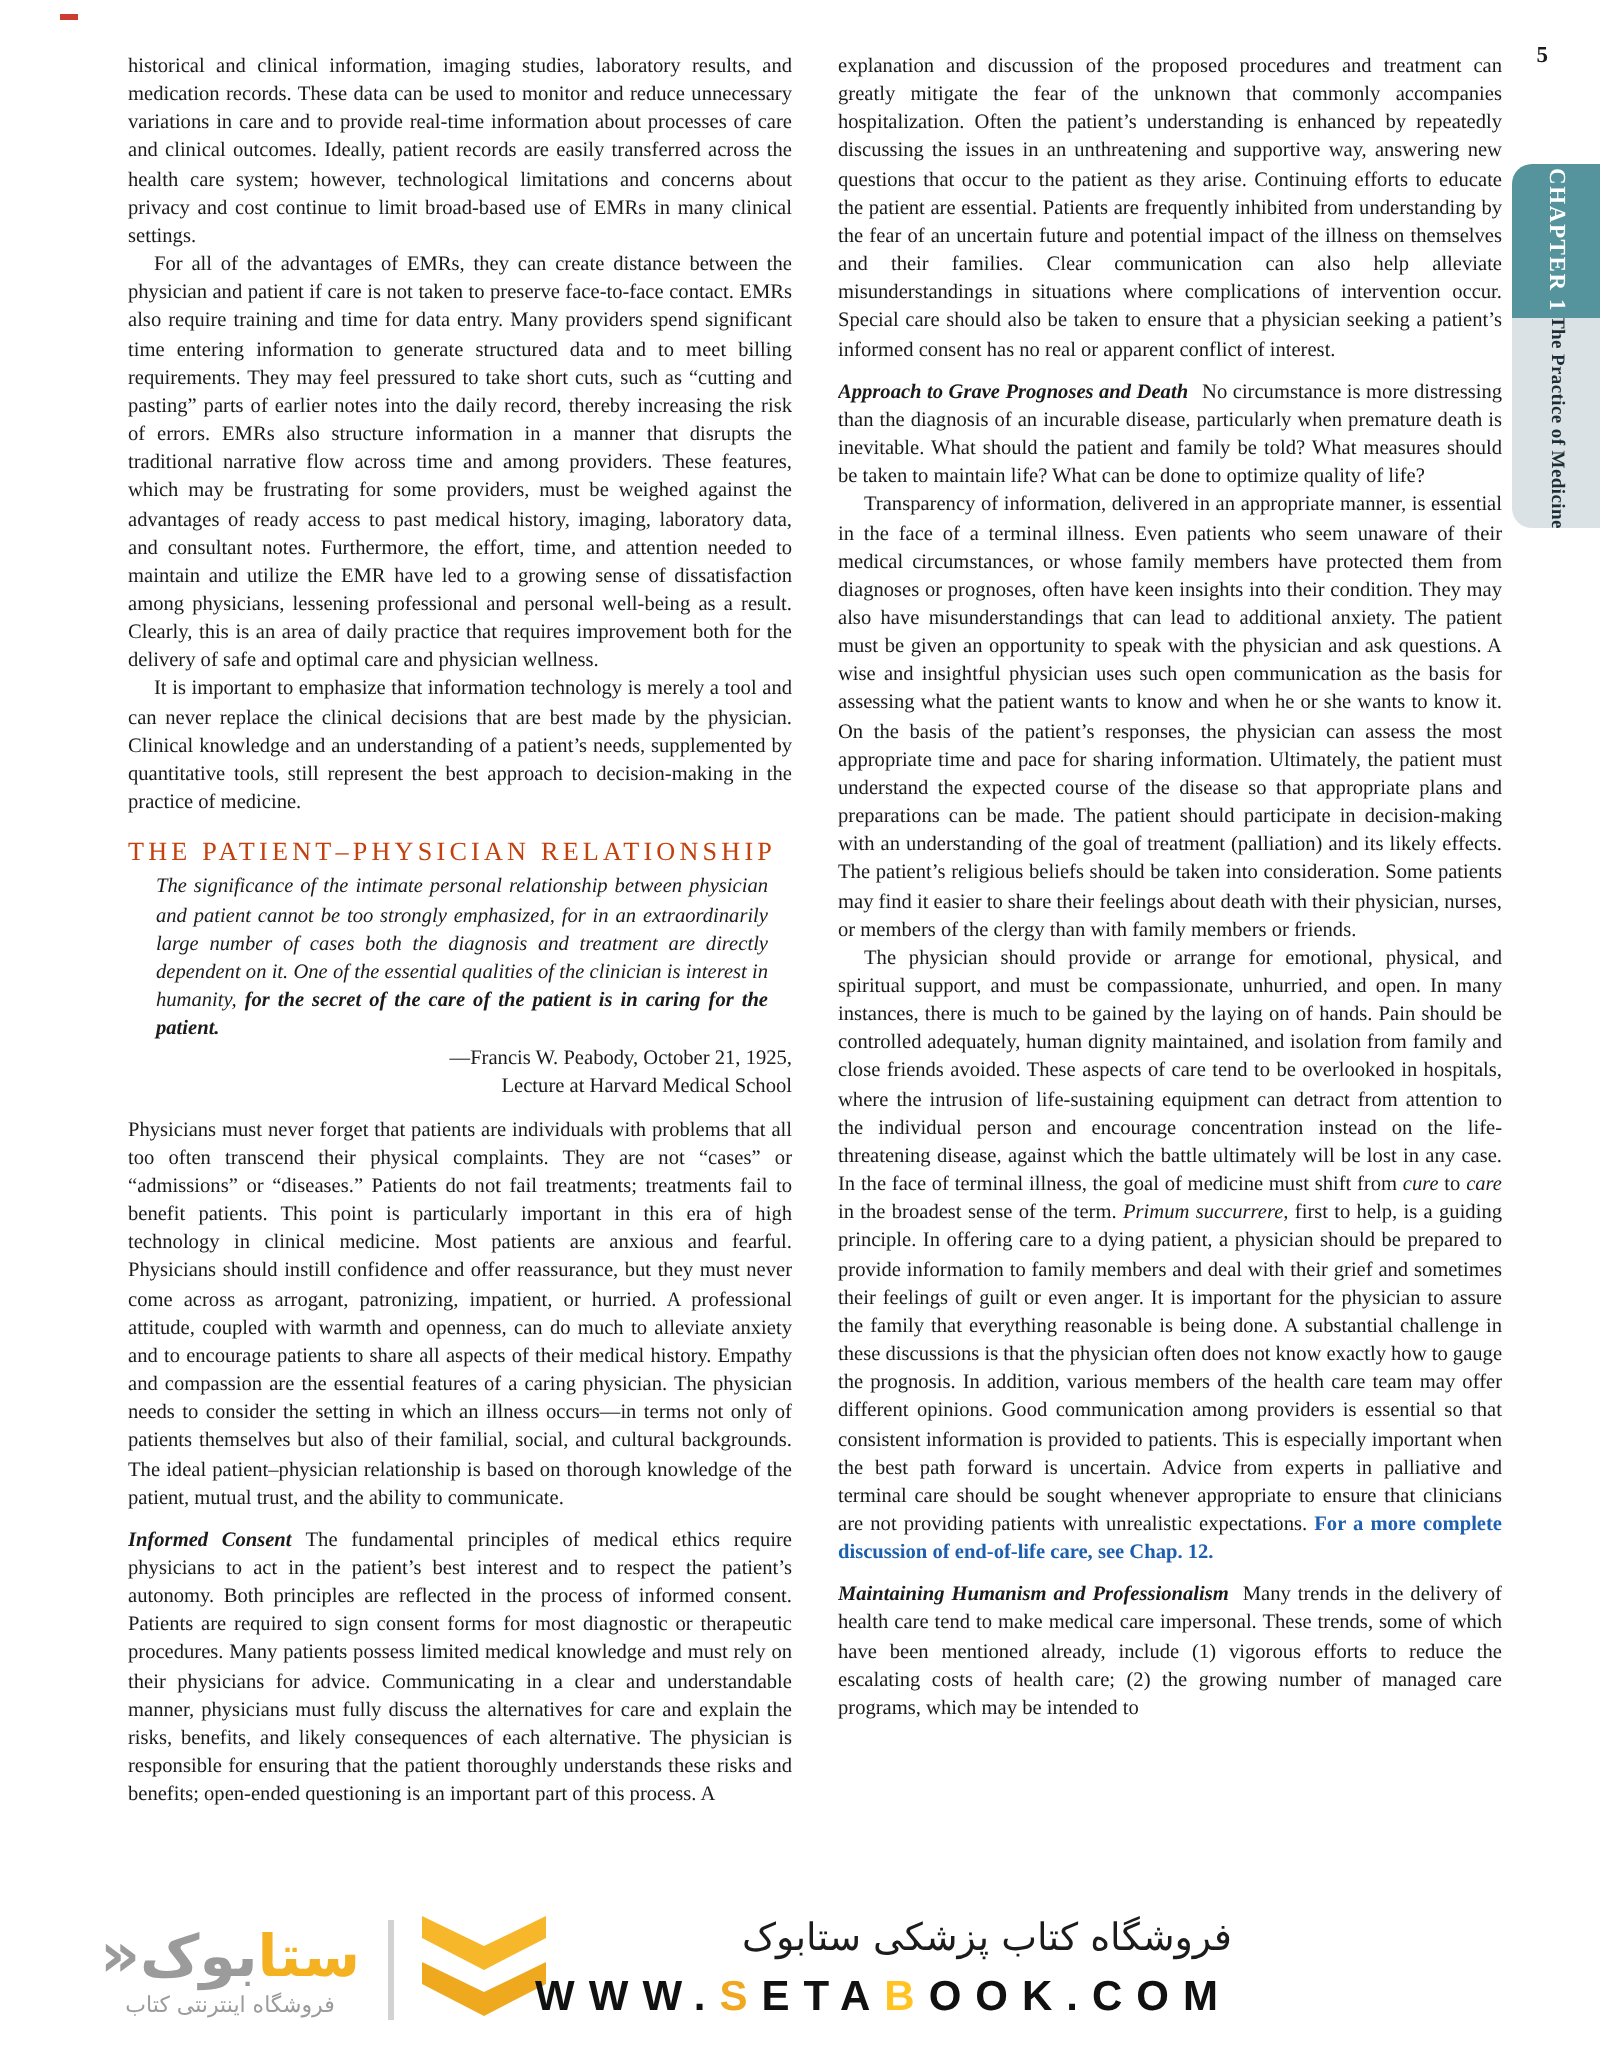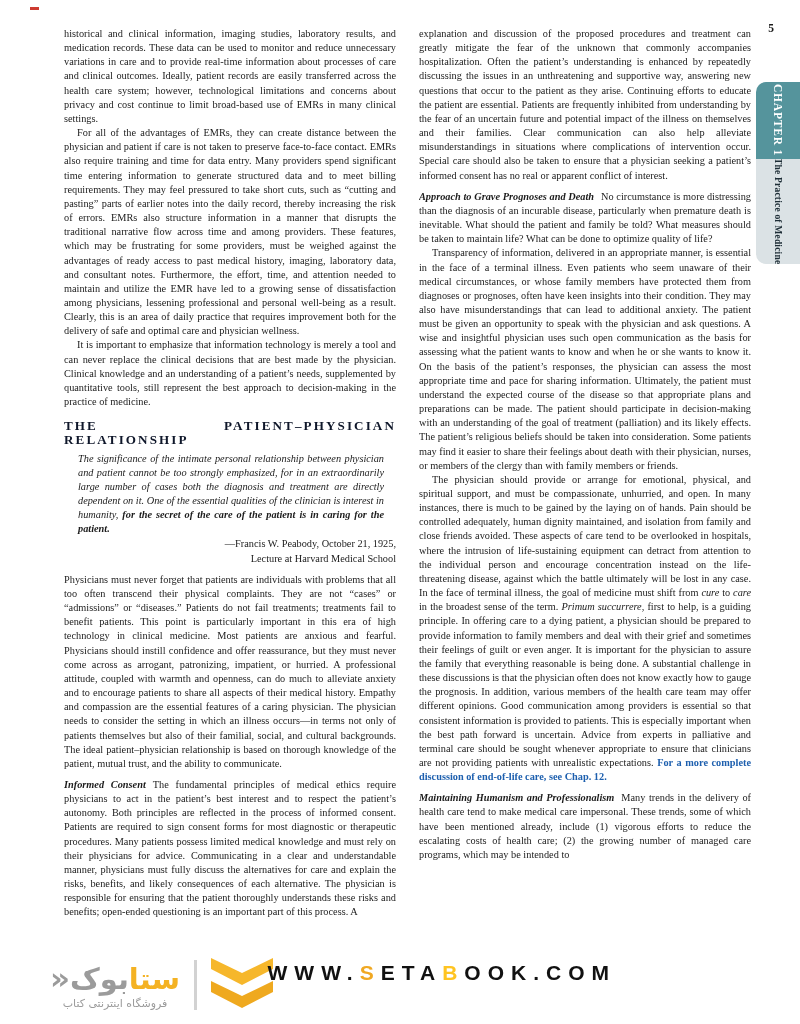--- a/index.html
+++ b/index.html
@@ -27,22 +27,22 @@
   .columns{position:absolute;top:27px;left:64px;display:flex;gap:23px;z-index:1;}
   .col{
     width:332px;height:928px;overflow:hidden;text-align:justify;
     font-size:10.3px;line-height:14.15px;color:#1b1b1b;
   }
   .para{margin:0;}
   .para.indent{text-indent:13px;}
   .para.gap{margin-top:7px;}
   .quote{margin:2px 12px 1px 14px;font-style:italic;}
   .section-heading{
-    margin:10px 0 4px 0;font-size:13.1px;font-weight:700;letter-spacing:2.1px;
-    color:#0f172a;
+    margin:10px 0 4px 0;font-size:13.1px;font-weight:400;letter-spacing:2.1px;
+    color:#c2410c;
   }
   .attribution{margin:1px 0 7px 0;text-align:right;}
   .runin{font-weight:700;padding-right:7px;font-style:italic;}
   .i{font-style:italic;}
   .bi{font-style:italic;font-weight:700;}
   .blue{color:#1d5fae;font-weight:700;}
 
   
   .bottom-fade{
     position:absolute;top:930px;left:0;width:800px;height:45px;z-index:2;pointer-events:none;
@@ -117,17 +117,18 @@
         <div class="logo-mark-row"><span class="logo-y">ستا</span><span class="logo-g">بوک</span><span class="logo-g logo-guillemet">«</span></div>
         <div class="logo-tagline">فروشگاه اینترنتی کتاب</div>
       </div>
       <div class="logo-divider"></div>
       <svg class="logo-emblem" width="66" height="54" viewBox="0 0 66 54">
         <polygon points="2,0 33,15 64,0 64,11 33,27 2,11" fill="#f6b72b"></polygon>
         <polygon points="2,23 33,38 64,23 64,34 33,50 2,34" fill="#efa91f"></polygon>
       </svg>
     </div>
     <div class="footer-right">
+      <div class="store-title">فروشگاه کتاب پزشکی ستابوک</div>
       <div class="website-url"><span>WWW.</span><span class="url-s">S</span><span>ETA</span><span class="url-b">B</span><span>OOK.COM</span></div>
     </div>
   </div>
 
 </div>
 
 </body></html>

